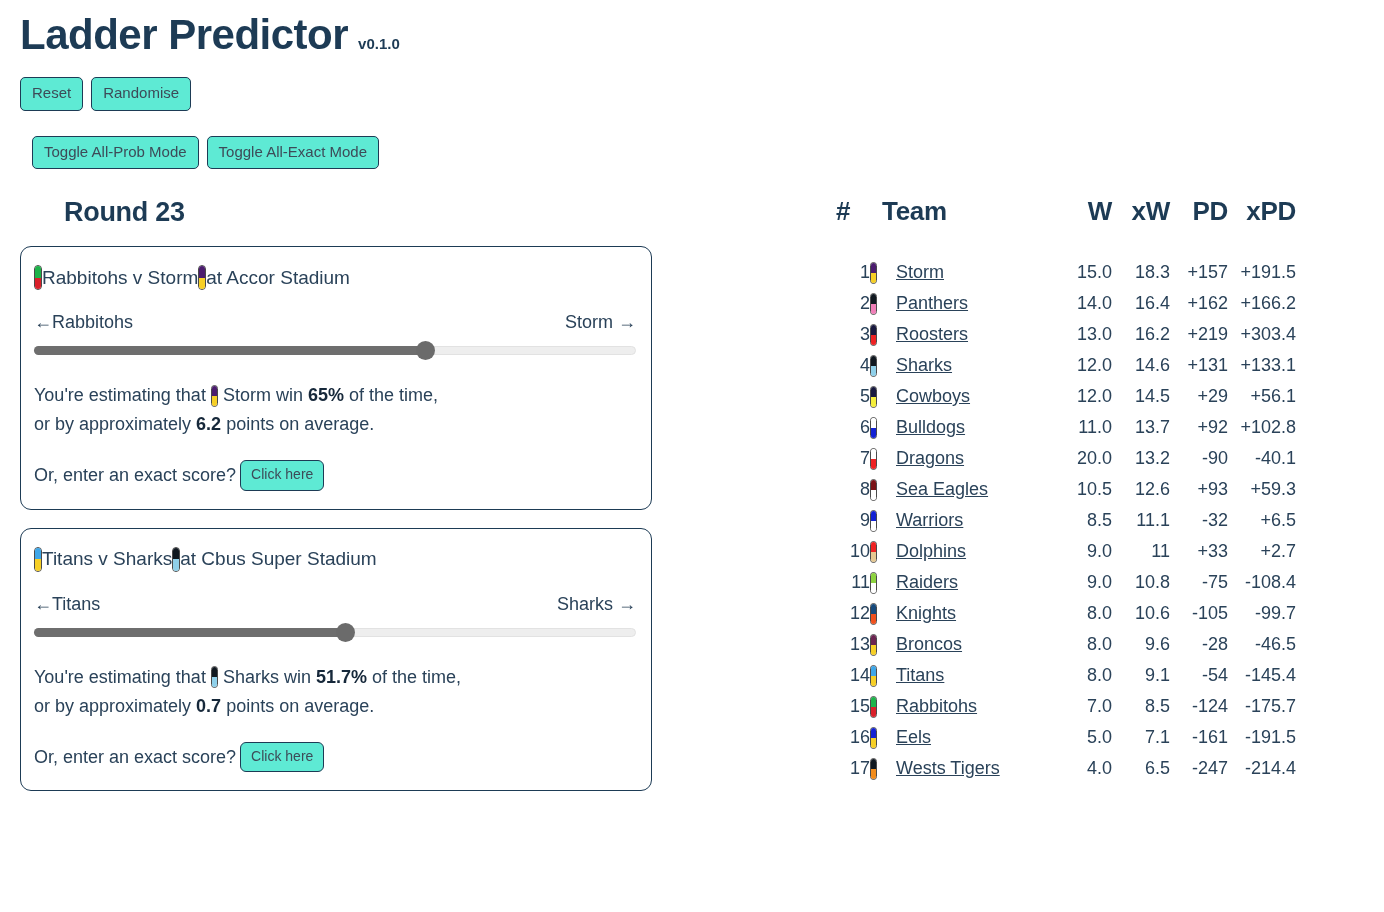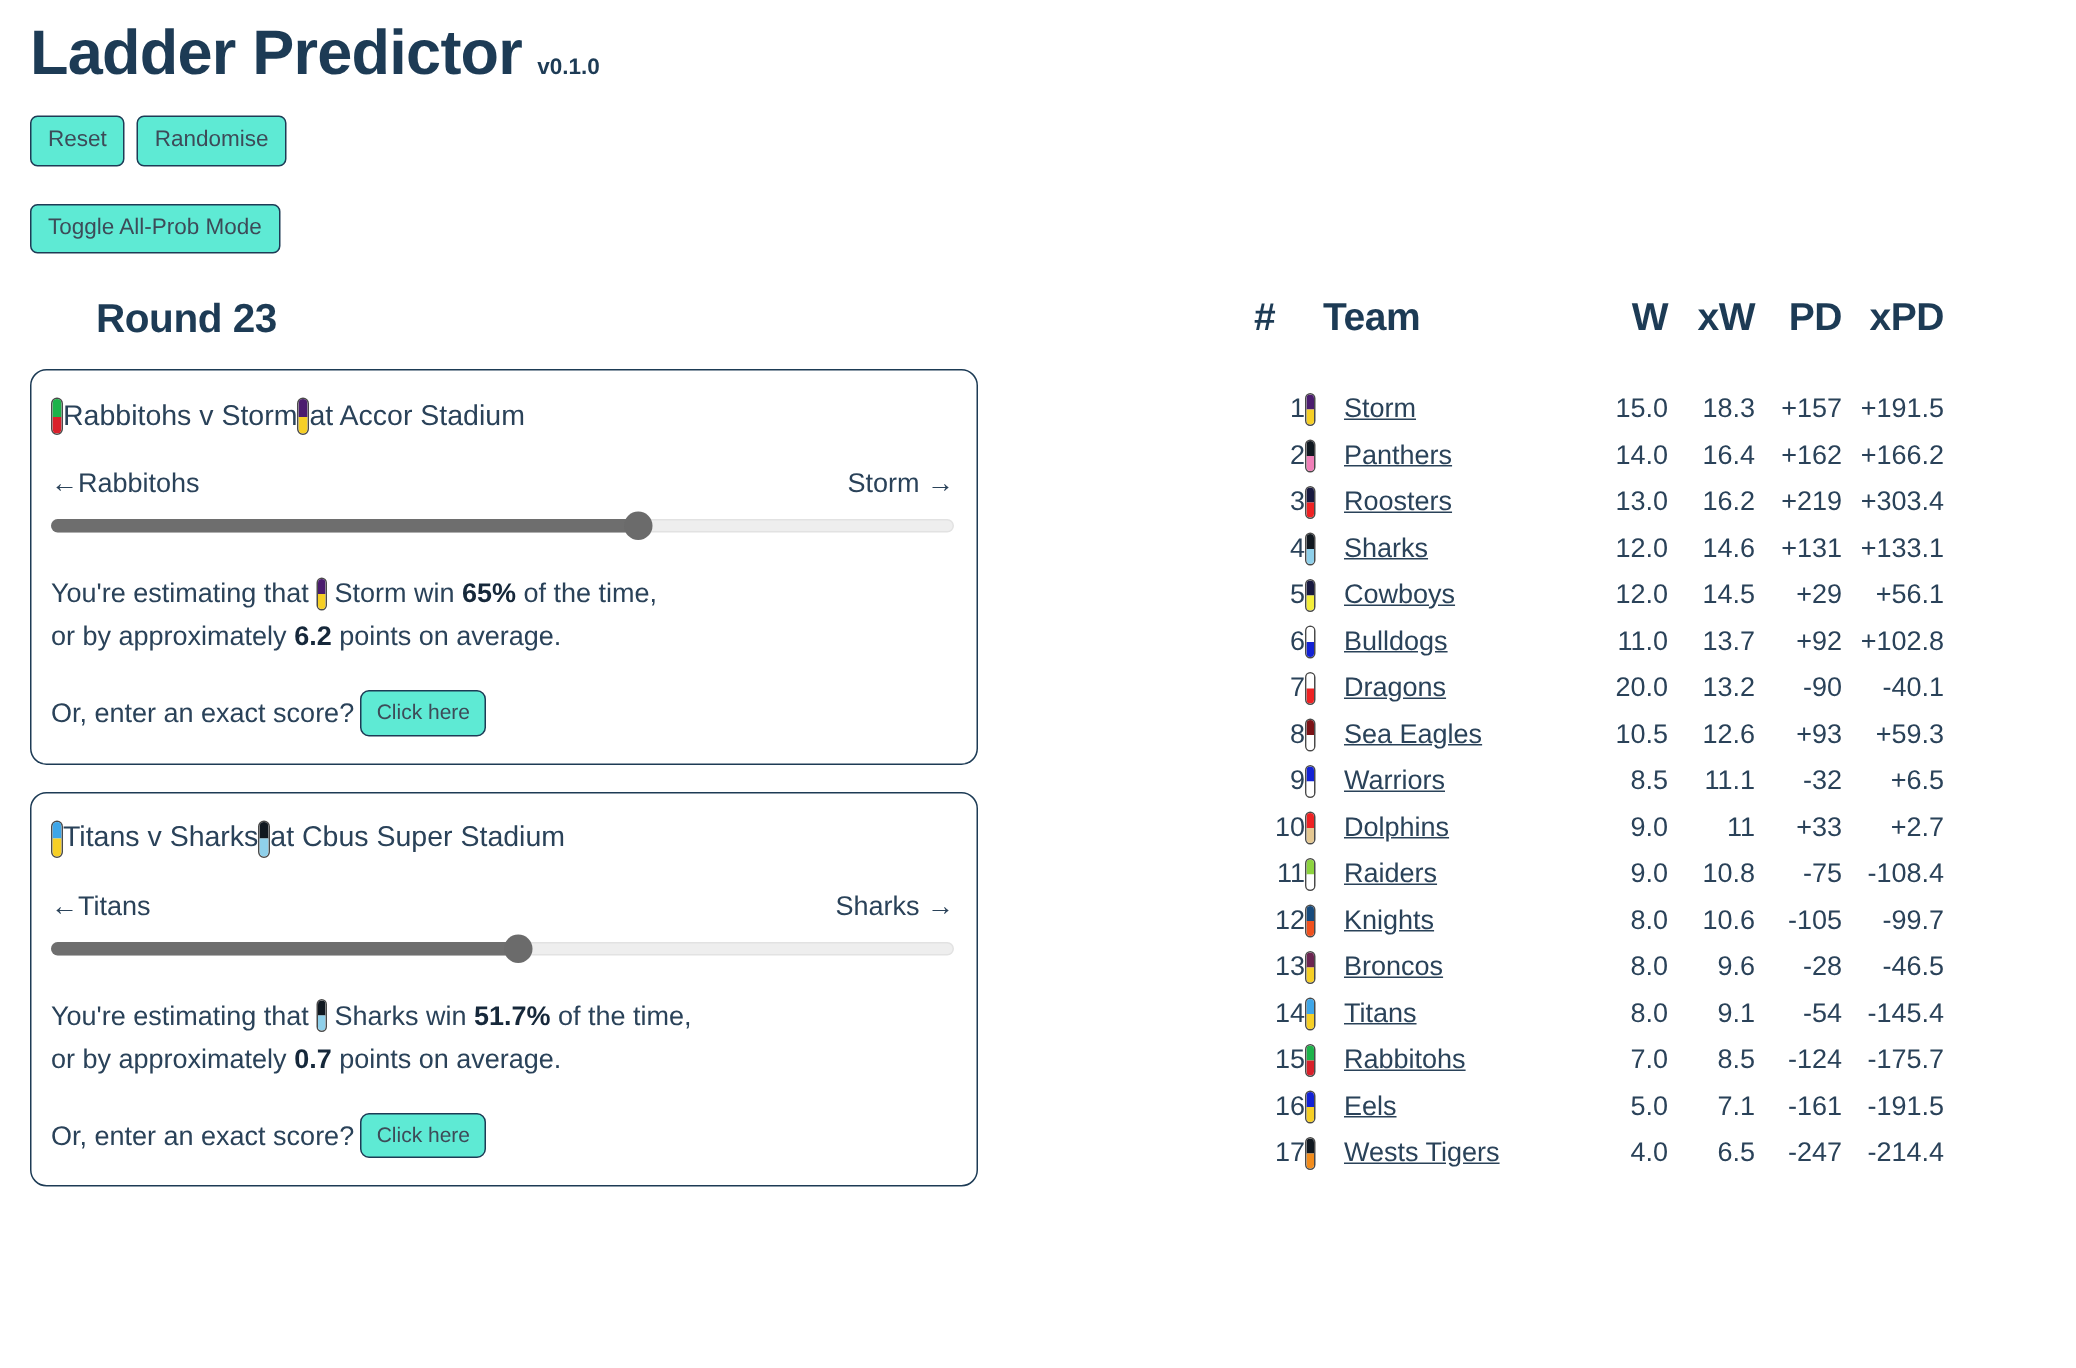--- a/index.html
+++ b/index.html
@@ -38,21 +38,21 @@
     line-height: 1.0;
   }
   #app-version {
     font-size: 15px;
     font-weight: bold;
     color: #1d3b55;
   }
 
   .btn-row { display: flex; gap: 8px; }
   #btn-row-1 { margin-top: 21px; }
-  #btn-row-2 { margin-top: 25px; }
+  #btn-row-2 { margin-top: 25px; margin-left: 12px; }
 
   .btn {
     font-family: "Liberation Sans", sans-serif;
     font-size: 15px;
     color: #3d4b58;
     background: #5eead4;
     border: 1.6px solid #1d3b55;
     border-radius: 5px;
     padding: 7px 11px 8px 11px;
     line-height: 1.1;
@@ -220,20 +220,21 @@
     <span id="app-version">v0.1.0</span>
   </div>
 
   <div class="btn-row" id="btn-row-1">
     <button class="btn">Reset</button>
     <button class="btn">Randomise</button>
   </div>
 
   <div class="btn-row" id="btn-row-2">
     <button class="btn">Toggle All-Prob Mode</button>
+    <button class="btn">Toggle All-Exact Mode</button>
   </div>
 
   <div id="round-title">Round 23</div>
 
   <div class="match-card">
     <div class="match-head">
       <span class="swatch">
           <i style="background: rgb(29, 179, 74);"></i>
           <i style="background: rgb(217, 32, 42);"></i>
         </span>

